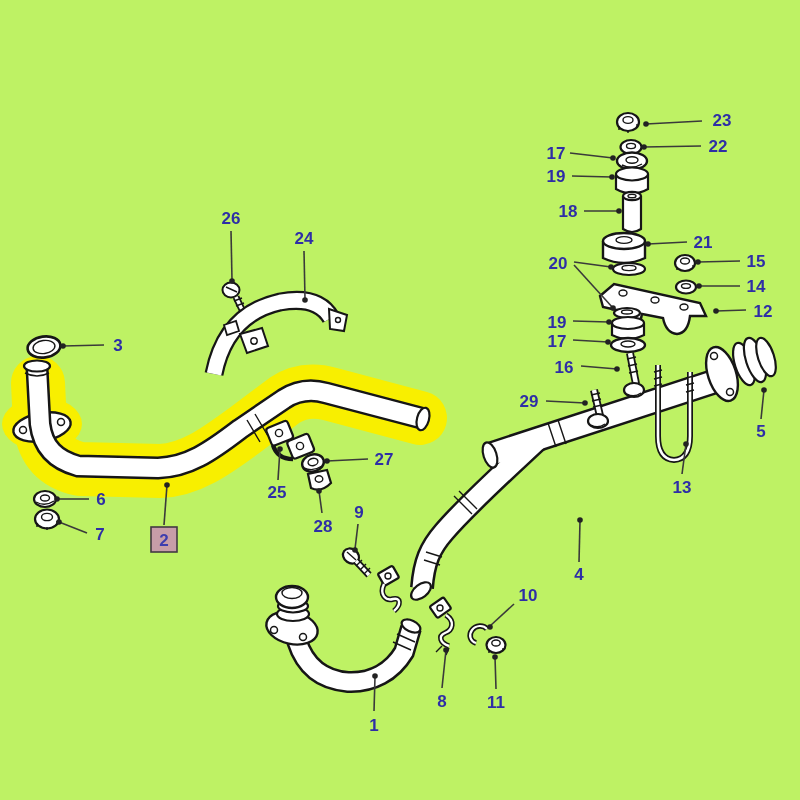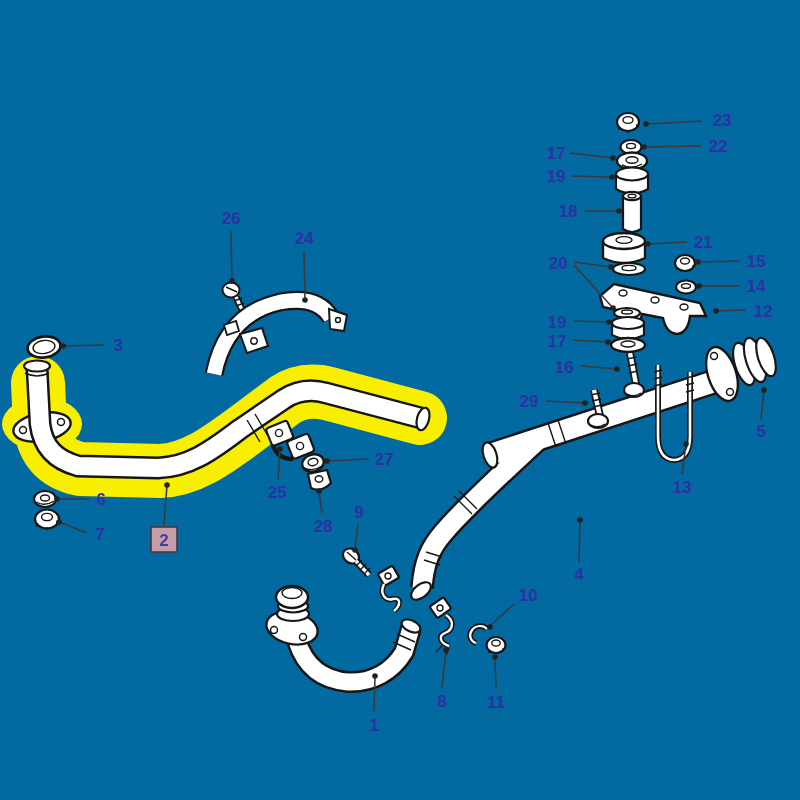--- a/index.html
+++ b/index.html
@@ -1,16 +1,16 @@
 <!DOCTYPE html>
 <html><head>
 <meta charset="utf-8">
 <style>
   html,body{margin:0;padding:0;background:#ffffff;}
-  .stage{width:800px;height:800px;position:relative;background:#0369a1;overflow:hidden;}
+  .stage{width:800px;height:800px;position:relative;background:#bef264;overflow:hidden;}
   svg{display:block;}
   .num{font-family:"Liberation Sans",sans-serif;font-size:17px;font-weight:bold;fill:#2e2ea6;text-anchor:middle;}
   .num2{font-family:"Liberation Sans",sans-serif;font-size:17px;font-weight:bold;fill:#3d3dae;text-anchor:middle;}
   .ld{stroke:#3a3a3a;stroke-width:1.6;fill:none;}
   .dot{fill:#222222;}
   .ol{stroke:#161616;fill:none;}
   .wt{fill:#ffffff;stroke:#161616;}
   .thin{stroke:#161616;stroke-width:1.4;fill:none;}
 </style>
 </head>

